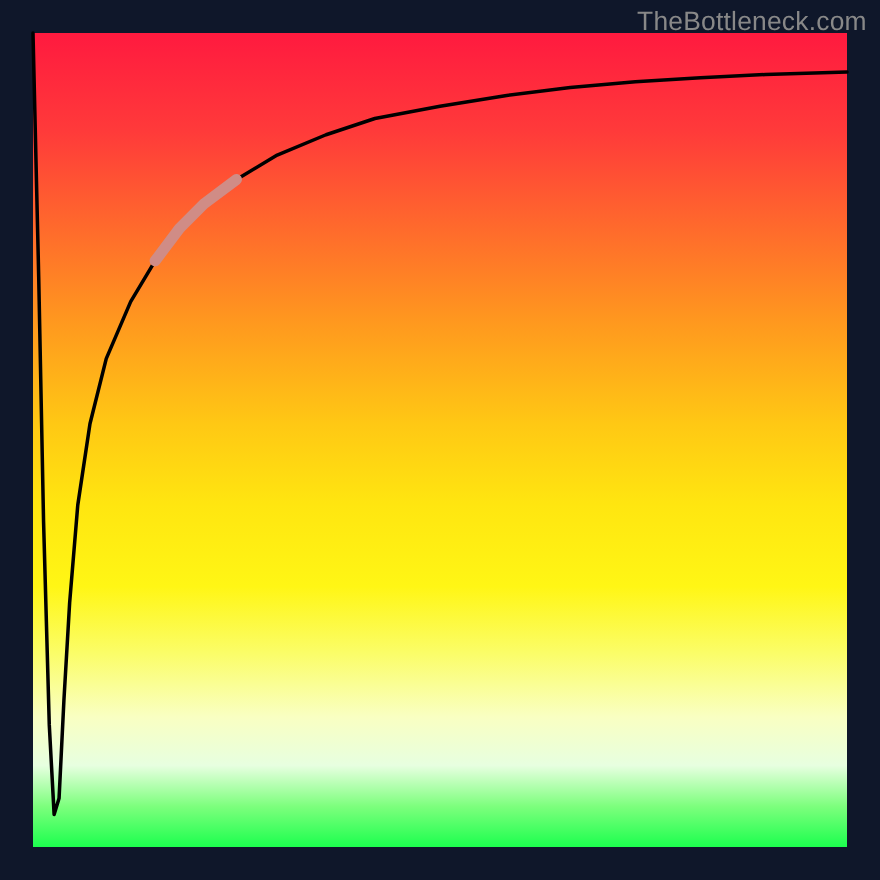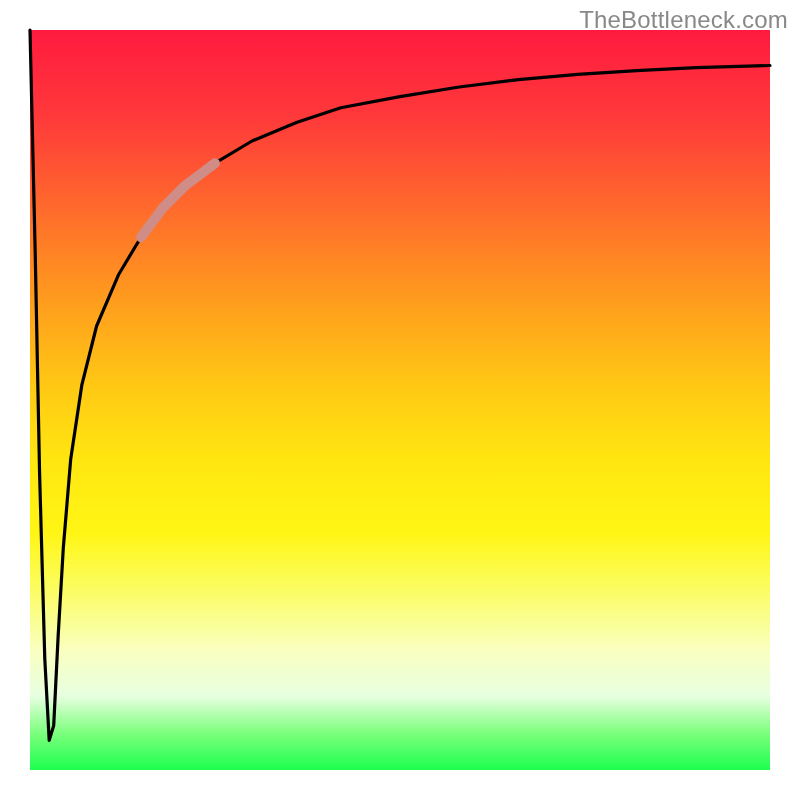--- a/index.html
+++ b/index.html
@@ -8,21 +8,21 @@
     width: 800px;
     height: 800px;
     background: #000;
     font-family: Arial, Helvetica, sans-serif;
     overflow: hidden;
   }
   .frame {
     position: relative;
     width: 800px;
     height: 800px;
-    background: #ffffff;
+    background: #0f172a;
   }
   .plot-area {
     position: absolute;
     left: 30px;
     top: 30px;
     width: 740px;
     height: 740px;
     
     background: linear-gradient(
       to bottom,

